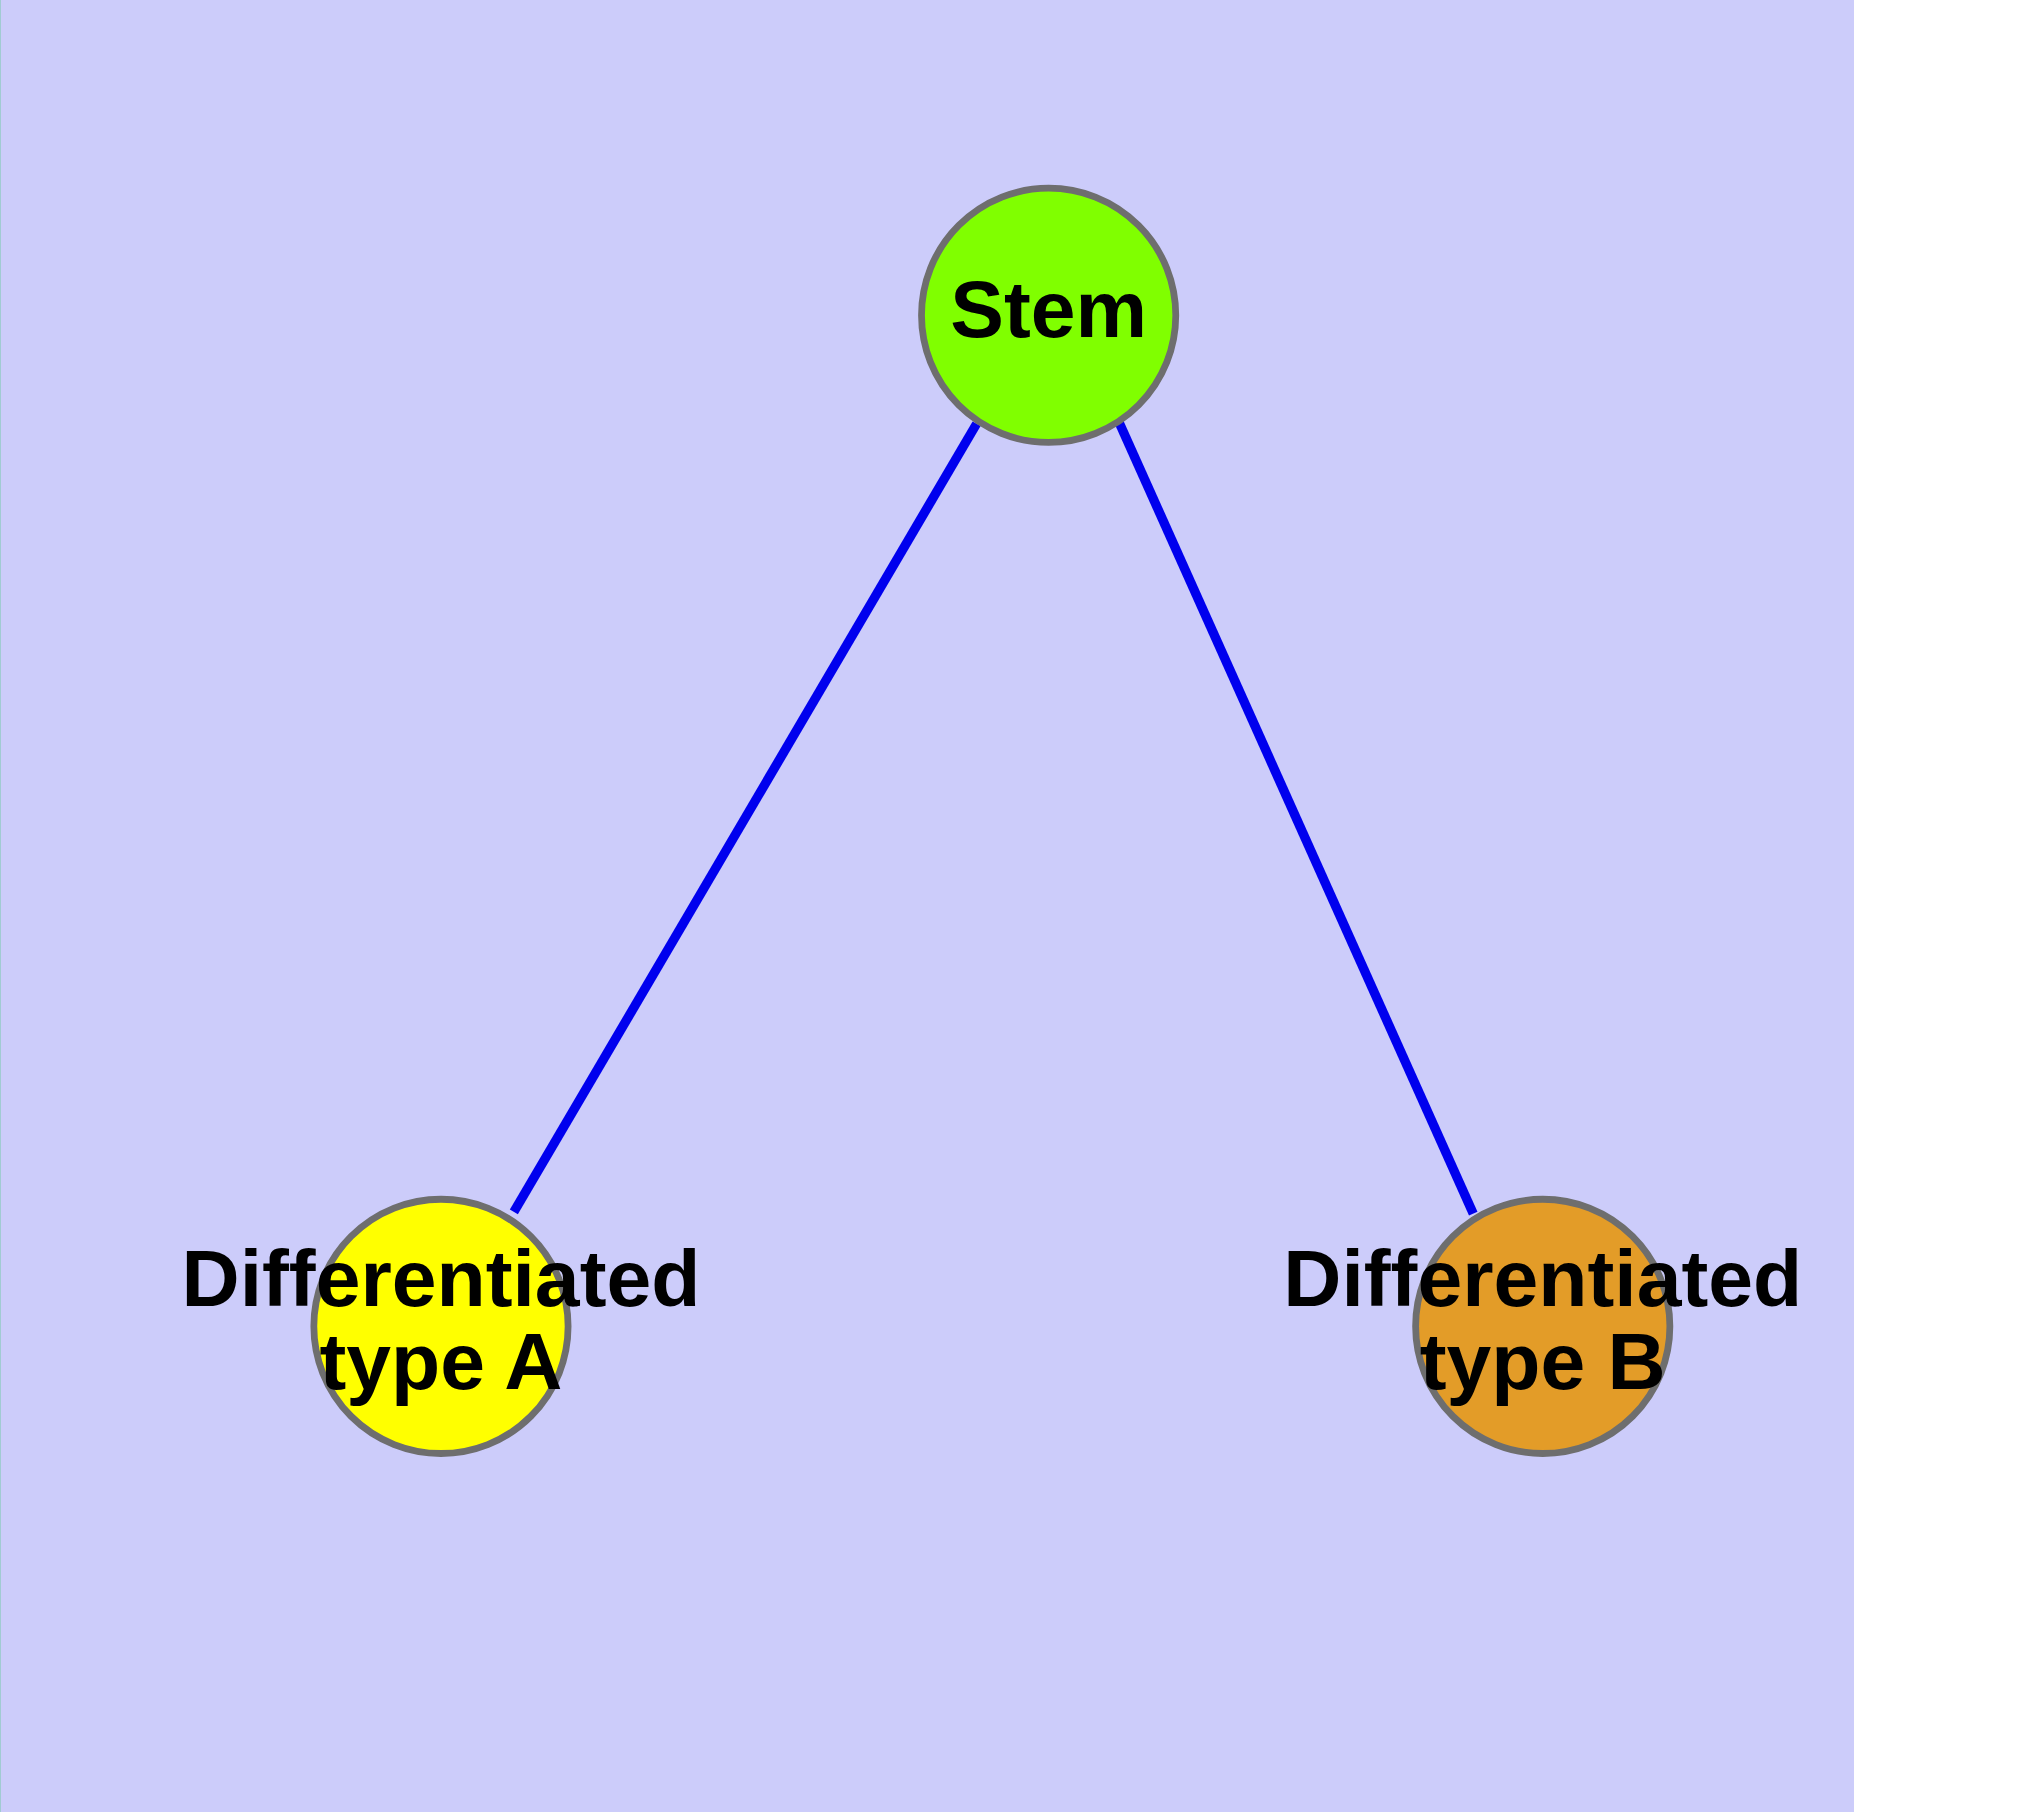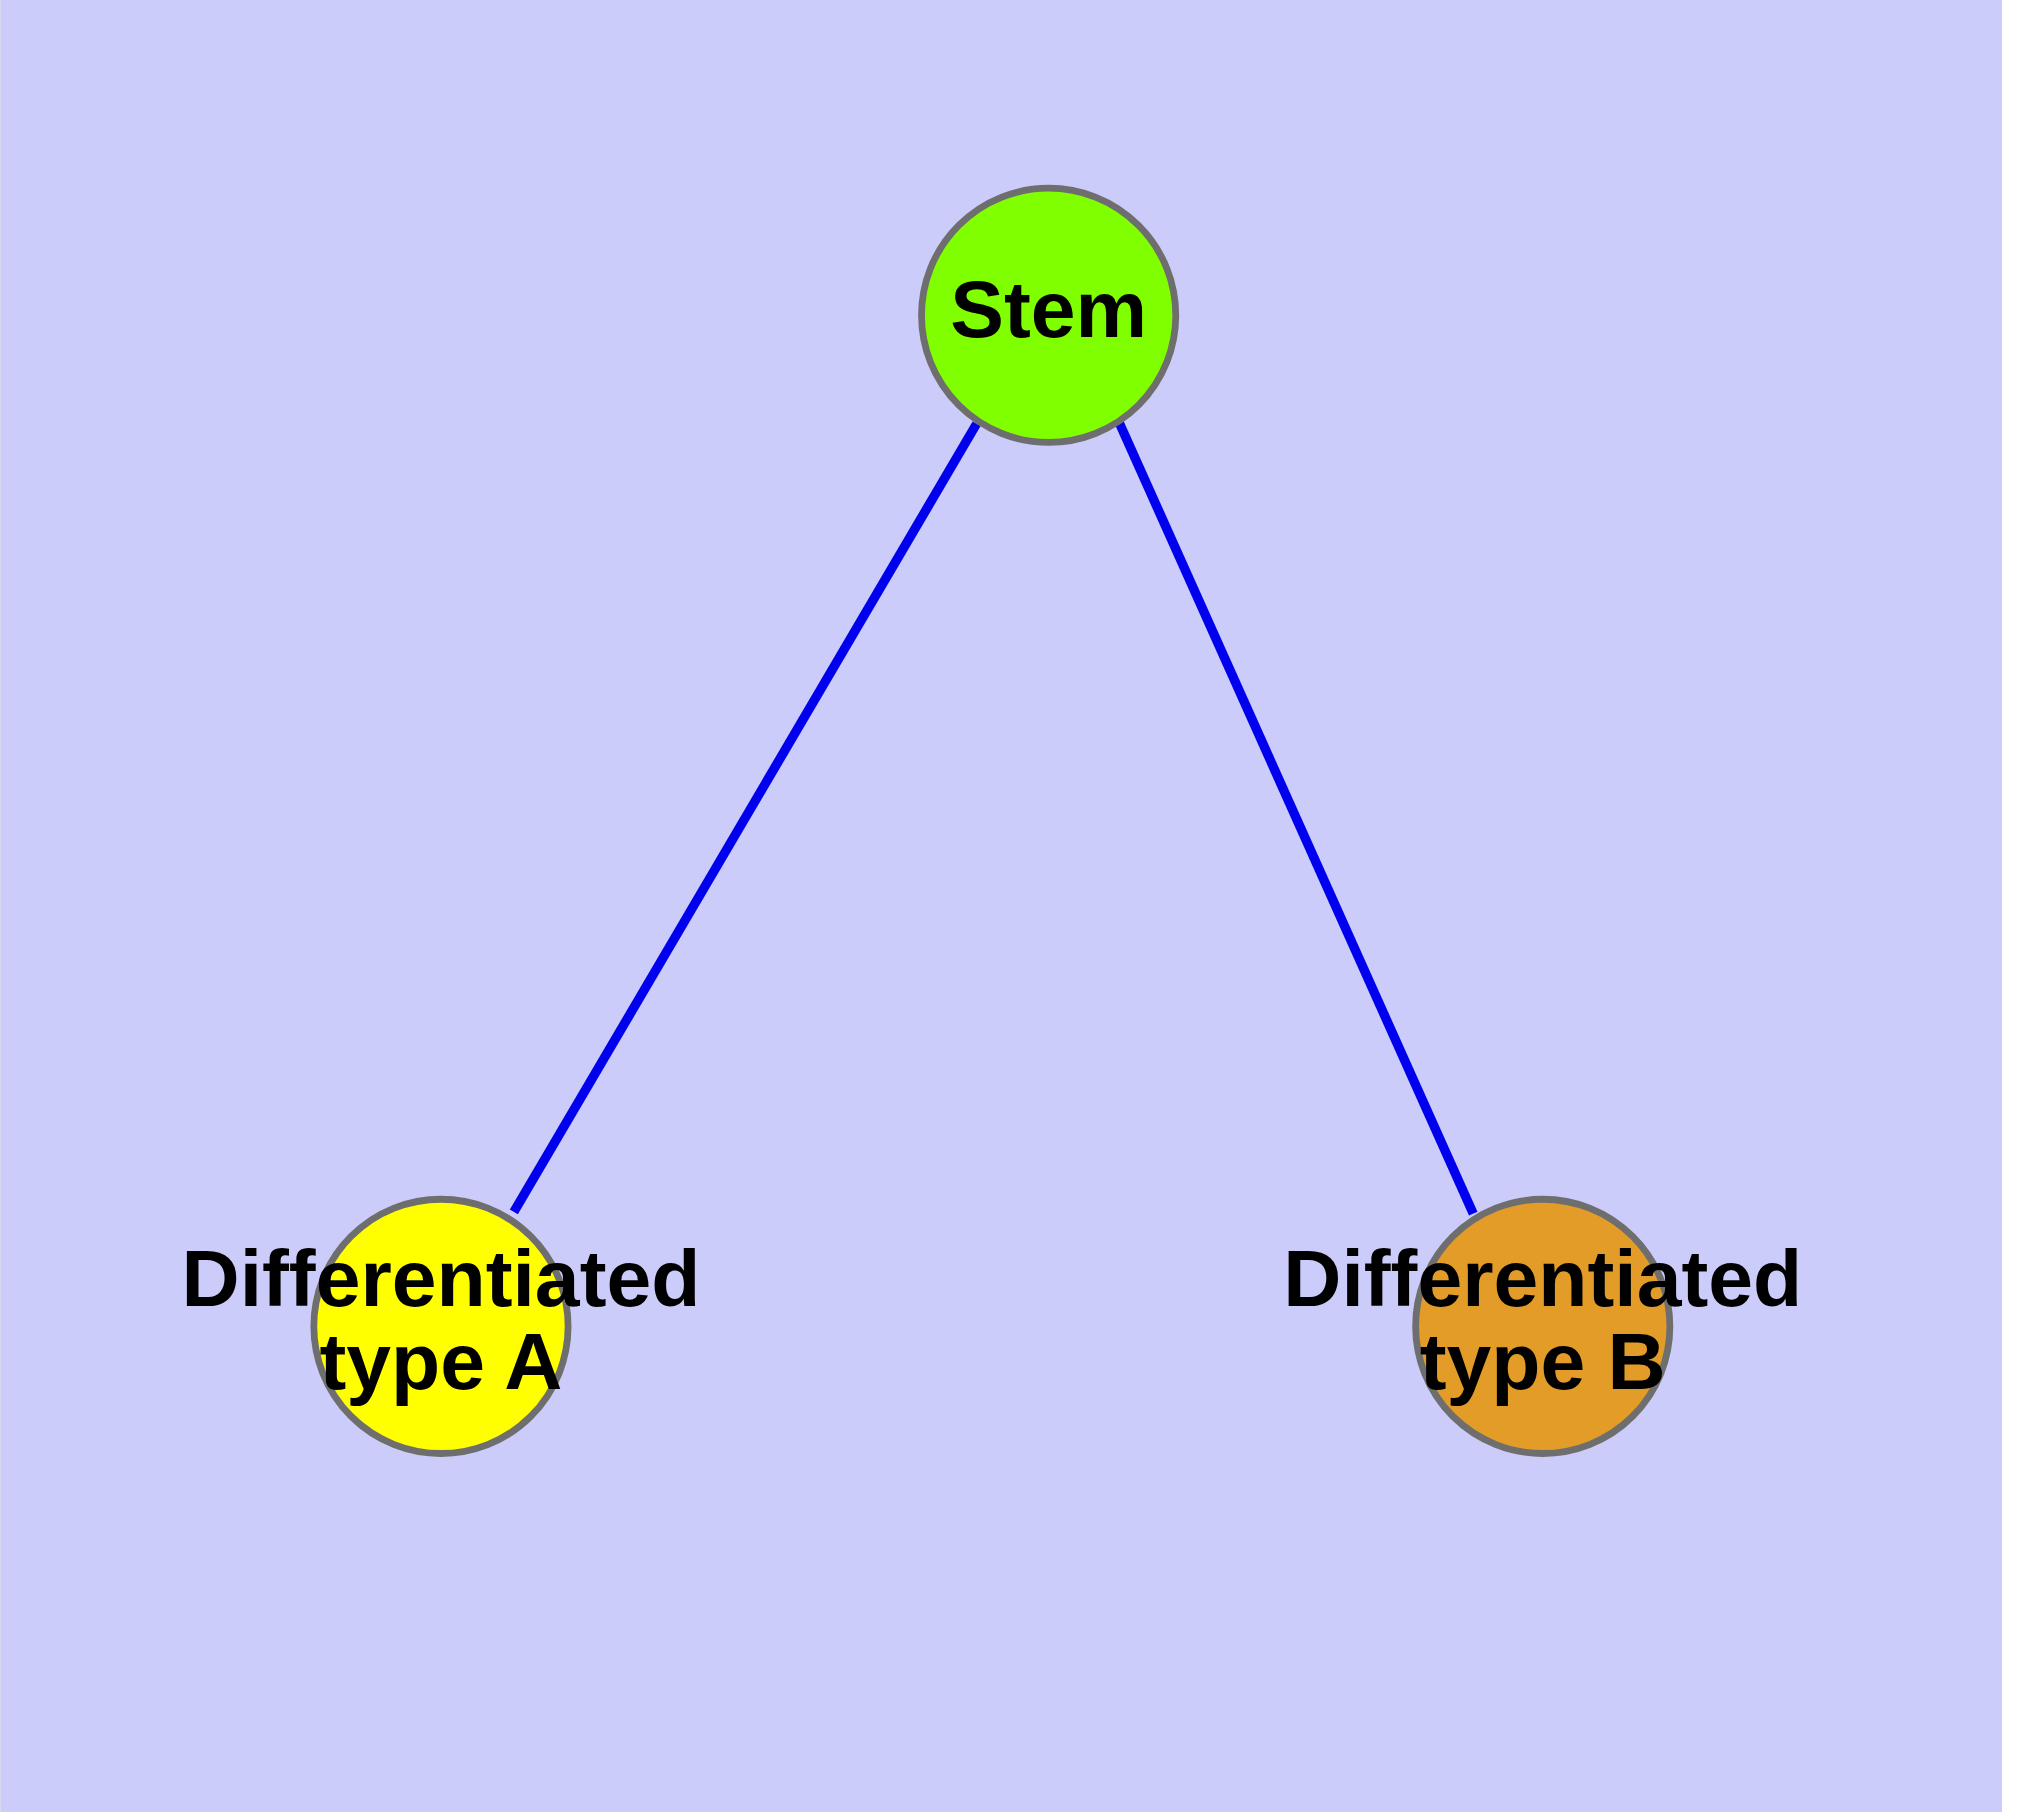--- a/index.html
+++ b/index.html
@@ -22,21 +22,21 @@
     font-family: "Liberation Sans", sans-serif;
     font-weight: bold;
     fill: #000000;
     text-anchor: middle;
     dominant-baseline: middle;
   }
 </style>
 </head>
 <body>
 
-<div id="canvas" style="width: 2002px; height: 1812px; background: #fef9c3;">
+<div id="canvas" style="width: 1854px; height: 1812px; background: #22c55e;">
   <svg id="graph-svg" viewBox="0 0 2384 2138" style="width: 2021px; height: 1812px;">
     <rect id="bg-rect" x="0" y="0" width="2384" height="2138" fill="#ccccfa"></rect>
     <g id="edge-layer">
         <line x1="1152" y1="500" x2="606" y2="1430" stroke="#0000ee" stroke-width="11" stroke-linecap="butt"></line>
         <line x1="1320" y1="498" x2="1738" y2="1432" stroke="#0000ee" stroke-width="11" stroke-linecap="butt"></line>
       </g>
     <g id="node-layer">
         <g>
           <circle cx="1237" cy="372" r="150" fill="#80ff00" stroke="#6e6e6e" stroke-width="8"></circle>
           <text class="node-label" x="1237" y="372" font-size="95" fill="#000000">Stem</text>

